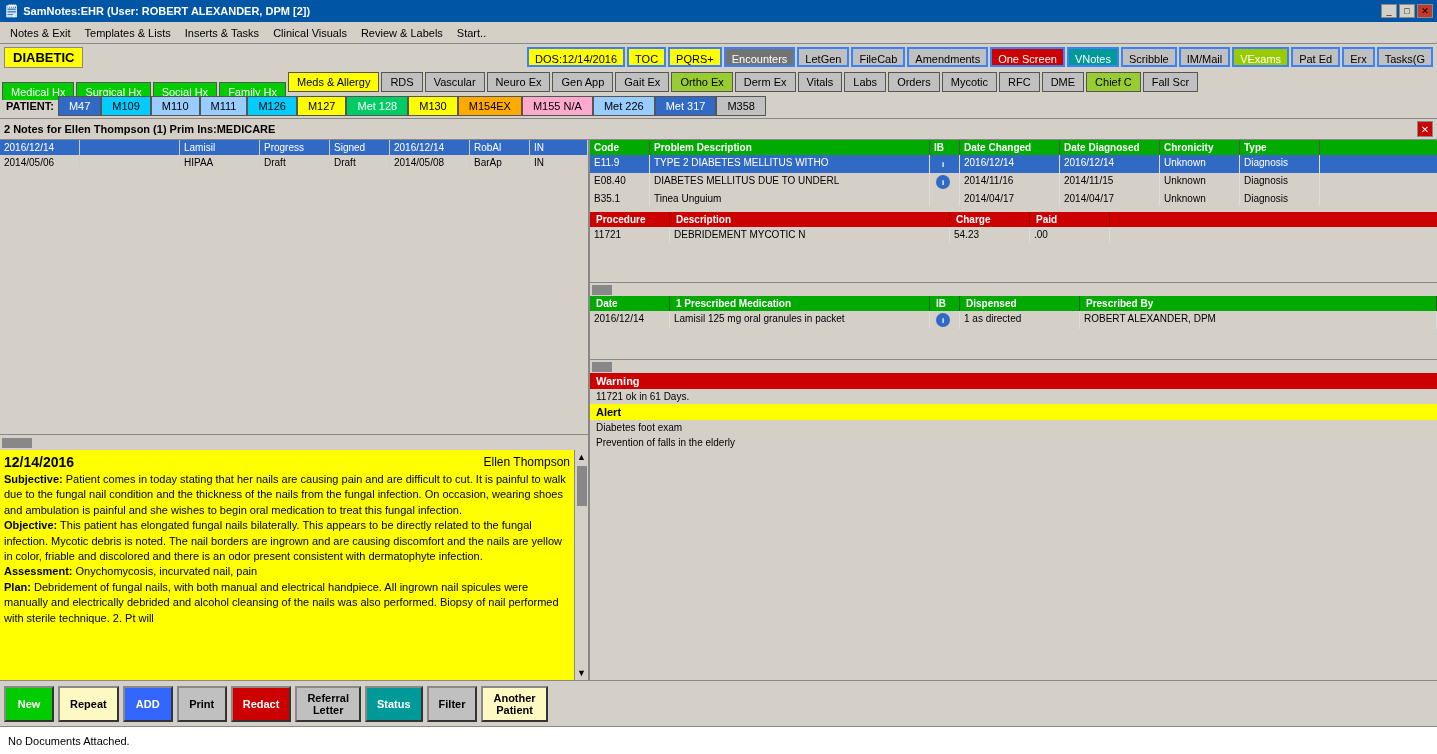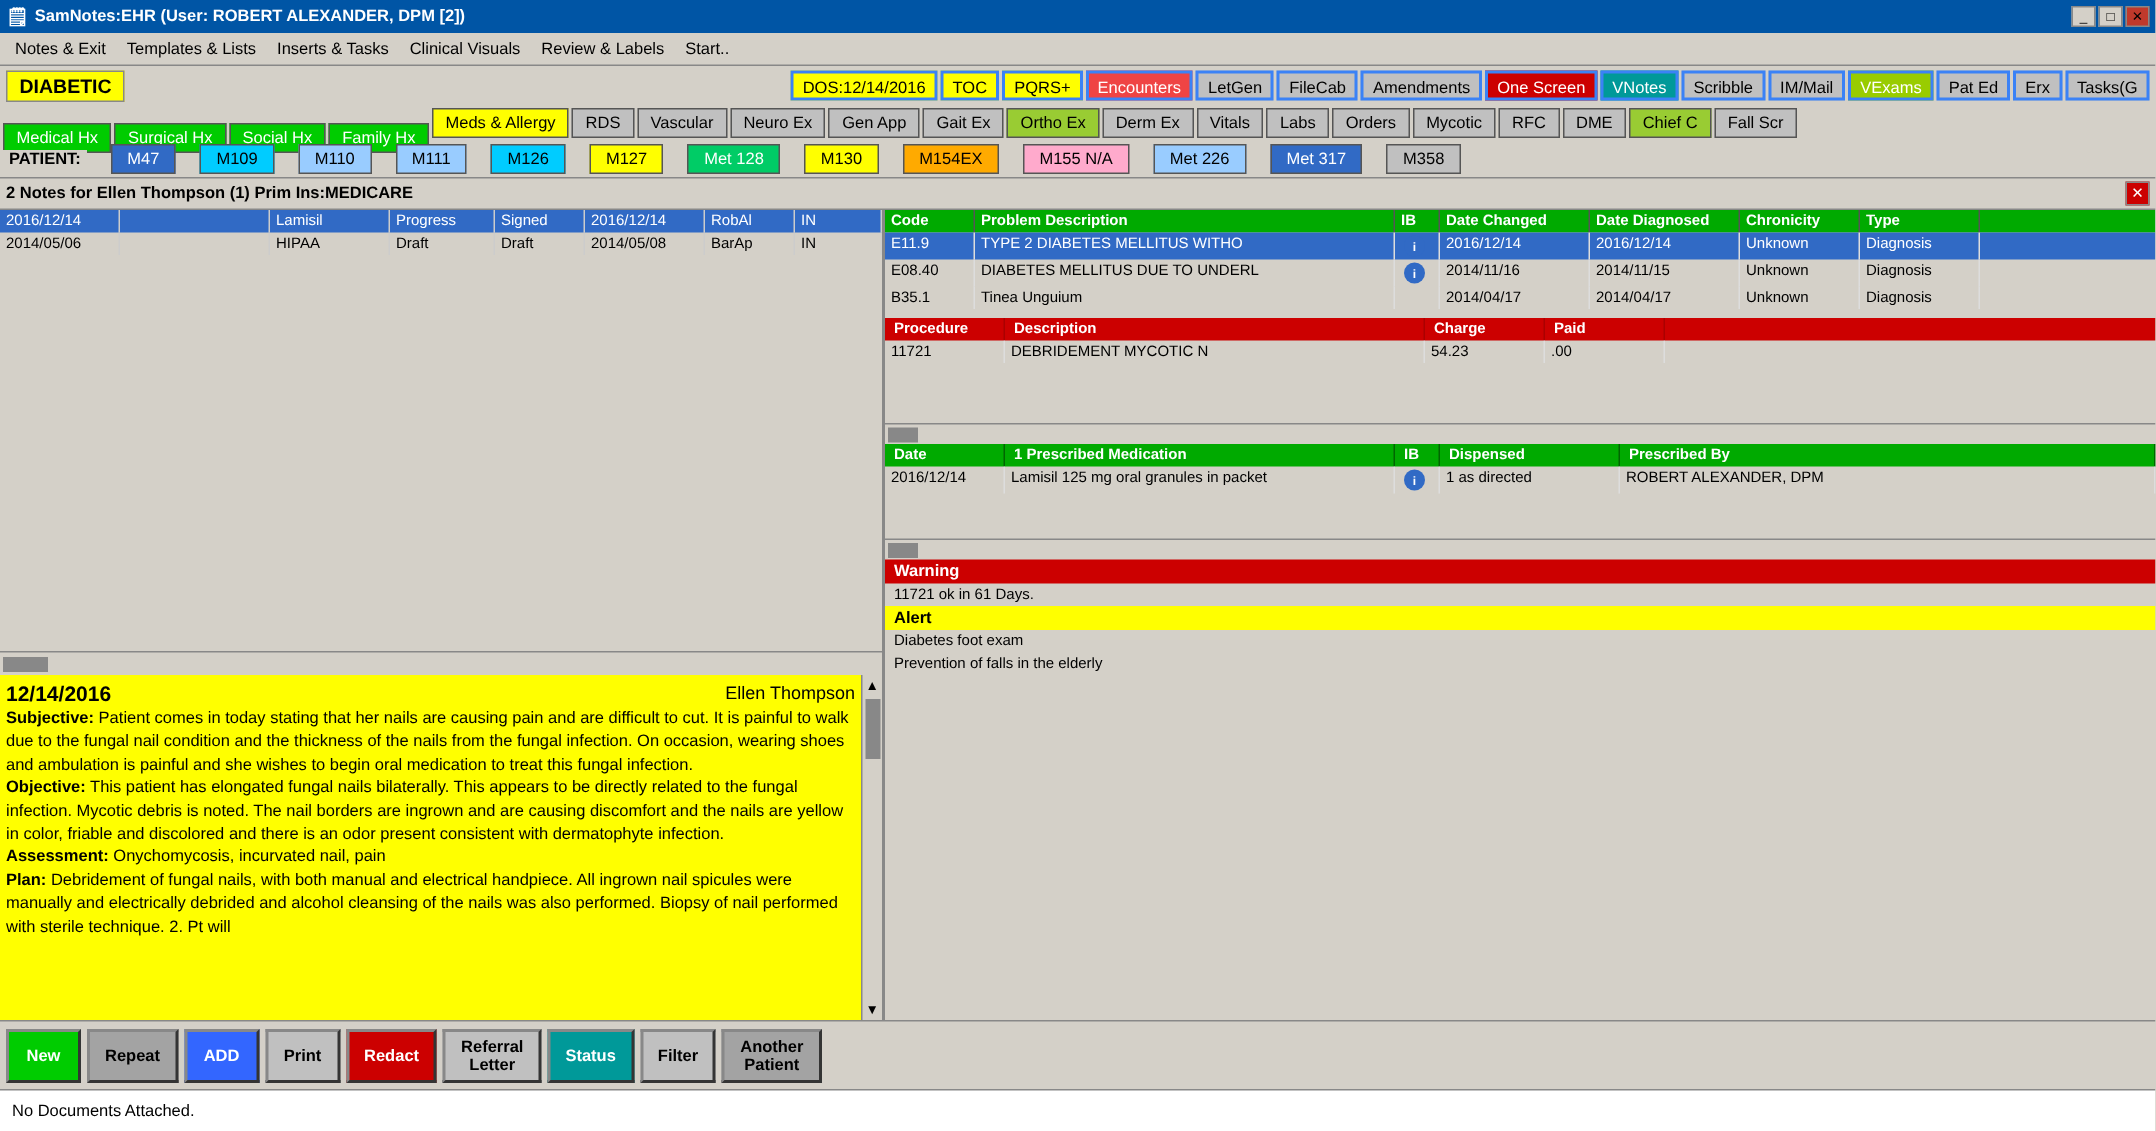--- a/index.html
+++ b/index.html
@@ -15,36 +15,36 @@
     
     .menu-bar { background: #d4d0c8; height: 22px; display: flex; align-items: center; padding: 0 4px; gap: 2px; border-bottom: 1px solid #888; }
     .menu-item { padding: 2px 6px; font-size: 11px; cursor: pointer; }
 
     
     .toolbar-top { background: #d4d0c8; height: 26px; display: flex; align-items: center; padding: 0 4px; gap: 2px; }
     .diabetic-label { background: yellow; border: 1px solid #888; padding: 2px 8px; font-weight: bold; font-size: 13px; }
     .toolbar-spacer { flex: 1; }
     .tb-btn { height: 20px; padding: 4px 6px; font-size: 11px; border: 2px solid #3b82f6; cursor: pointer; white-space: nowrap; }
     .tb-yellow { background: yellow; }
-    .tb-green { background: #ef4444; color: white; }
+    .tb-green { background: #737373; color: white; }
     .tb-gray { background: #c0c0c0; }
     .tb-red { background: #cc0000; color: white; }
     .tb-teal { background: #009999; color: white; }
     .tb-lime { background: #99cc00; color: white; }
 
     
     .nav-tabs { background: #d4d0c8; height: 24px; display: flex; align-items: center; padding: 0 2px; gap: 2px; }
     .nav-tab { height: 20px; padding: 0 8px; font-size: 11px; border: 1px solid #555; cursor: pointer; white-space: nowrap; display: flex; align-items: center; }
     .nav-tab-green { background: #00cc00; color: white; margin-top: 20px; }
     .nav-tab-lime { background: #99cc33; color: #000; }
     .nav-tab-yellow { background: yellow; color: #000; }
     .nav-tab-gray { background: #c0c0c0; color: #000; }
 
     
-    .patient-tabs { background: #d4d0c8; height: 24px; display: flex; align-items: center; padding: 0 2px; gap: 16px; }
+    .patient-tabs { background: #d4d0c8; height: 24px; display: flex; align-items: center; padding: 0 2px; gap: 0; }
     .patient-label { background: #d4d0c8; padding: 0 4px; font-weight: bold; font-size: 11px; }
     .pat-tab { height: 20px; padding: 0 10px; font-size: 11px; border: 1px solid #555; cursor: pointer; white-space: nowrap; display: flex; align-items: center; }
     .pat-blue { background: #316ac5; color: white; }
     .pat-cyan { background: #00ccff; color: #000; }
     .pat-lt { background: #99ccff; color: #000; }
     .pat-green { background: #00cc66; color: white; }
     .pat-yellow { background: yellow; color: #000; }
     .pat-orange { background: #ffaa00; color: #000; }
     .pat-pink { background: #ffaacc; color: #000; }
     .pat-gray { background: #c0c0c0; color: #000; }
@@ -121,21 +121,21 @@
 
     
     .note-content-area { display: flex; height: 230px; }
     .note-date { font-size: 14px; font-weight: bold; }
     .note-author { font-size: 12px; }
 
     
     .action-btns { height: 46px; background: #d4d0c8; display: flex; align-items: center; padding: 0 4px; gap: 4px; border-top: 1px solid #888; }
     .act-btn { height: 36px; padding: 0 10px; font-size: 11px; font-weight: bold; border: 2px outset #888; cursor: pointer; white-space: nowrap; min-width: 50px; text-align: center; }
     .btn-green { background: #00cc00; color: white; }
-    .btn-yellow { background: #a3a3a3; color: #000; }
+    .btn-yellow { background: #fef9c3; color: #000; }
     .btn-blue { background: #3366ff; color: white; }
     .btn-gray { background: #c0c0c0; color: #000; }
     .btn-red { background: #cc0000; color: white; }
     .btn-teal { background: #009999; color: white; }
 
     
     .docs-area { background: white; height: 30px; display: flex; align-items: center; padding: 0 8px; font-size: 11px; border-top: 1px solid #888; border-bottom: 1px solid #888; }
 
     .info-icon { display: inline-flex; align-items: center; justify-content: center; width: 14px; height: 14px; background: #316ac5; color: white; border-radius: 50%; font-size: 8px; font-weight: bold; margin: 0 2px; }
 

